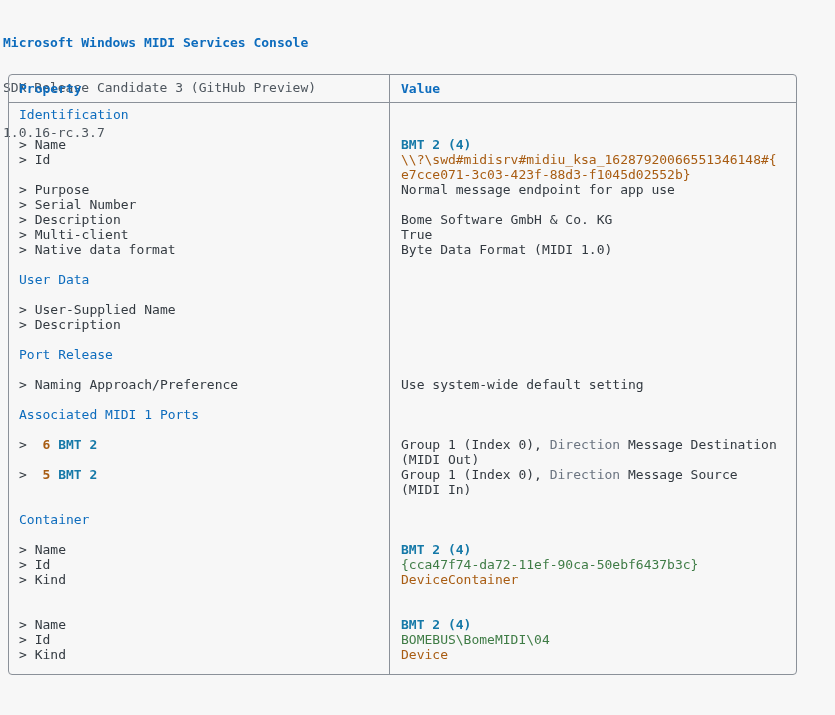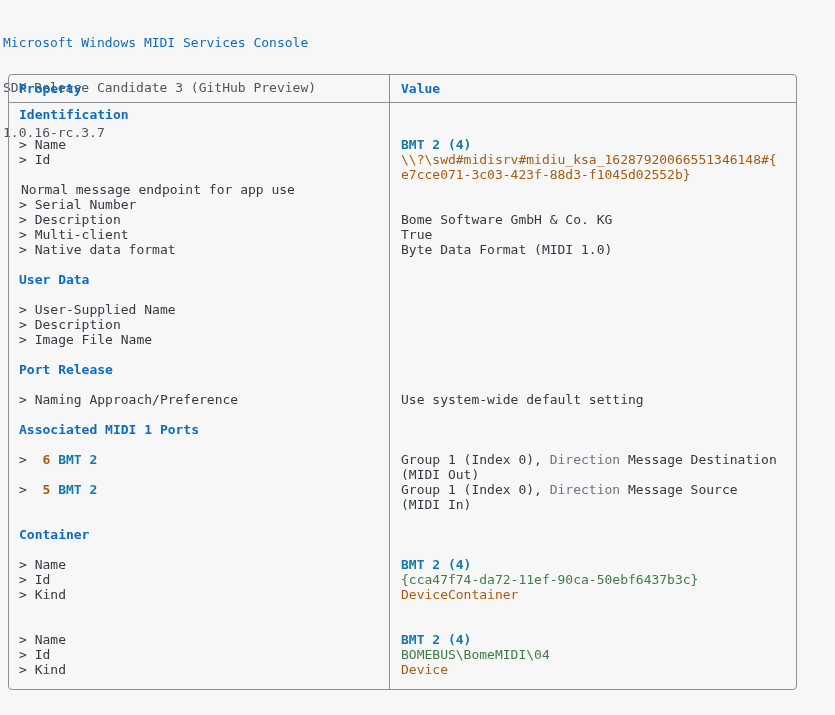--- a/index.html
+++ b/index.html
@@ -15,36 +15,36 @@
   }
   *{box-sizing:border-box;}
   html,body{margin:0;padding:0;}
   body{
     width:835px;height:715px;overflow:hidden;position:relative;
     background:var(--bg);
     font-family:"DejaVu Sans Mono","Liberation Mono",monospace;
     font-size:13px;line-height:15px;color:var(--text);
   }
   .console-header{position:absolute;left:3px;top:5px;white-space:pre;}
-  .title{color:var(--blue);font-weight:normal;}
+  .title{color:var(--blue);font-weight:bold;}
   .subtitle{color:var(--subtle);}
   .ptable{
     position:absolute;left:8px;top:74px;width:789px;
     border:1px solid var(--border);border-radius:4px;
   }
   .divider{position:absolute;left:380px;top:0;bottom:0;width:1px;background:var(--border);}
   .thead{display:grid;grid-template-columns:380px 1fr;border-bottom:1px solid var(--border);}
   .th{padding-top:6px;padding-bottom:6px;font-weight:bold;color:var(--blue);}
   .tbody{padding:4px 0 12px 0;}
   .trow{display:grid;grid-template-columns:380px 1fr;}
   .cell{white-space:pre;overflow:hidden;height:15px;}
   .thead .cell{height:auto;}
   .cell-l{padding-left:10px;}
   .cell-r{padding-left:12px;}
-  .c-blue{color:var(--blue);font-weight:bold;}
+  .c-blue{color:var(--blue);font-weight:normal;}
   .c-teal{color:var(--teal);font-weight:bold;}
   .c-orange{color:var(--orange);}
   .c-orange.b{font-weight:bold;}
   .c-green{color:var(--green);}
   .c-muted{color:var(--muted);margin-top:44px;}
 </style>
 </head>
 <body>
 
 <div class="console-header">
@@ -74,20 +74,21 @@
       </div>
       <div class="trow">
         <div class="cell cell-l"><span>&gt; </span><span>Id</span></div>
         <div class="cell cell-r"><span class="c-orange">\\?\swd#midisrv#midiu_ksa_16287920066551346148#{</span></div>
       </div>
       <div class="trow">
         <div class="cell cell-l">&nbsp;</div>
         <div class="cell cell-r"><span class="c-orange">e7cce071-3c03-423f-88d3-f1045d02552b}</span></div>
       </div>
       <div class="trow">
+        <div class="cell cell-l"><span>&gt; </span><span>Purpose</span></div>
         <div class="cell cell-r"><span>Normal message endpoint for app use</span></div>
       </div>
       <div class="trow">
         <div class="cell cell-l"><span>&gt; </span><span>Serial Number</span></div>
         <div class="cell cell-r">&nbsp;</div>
       </div>
       <div class="trow">
         <div class="cell cell-l"><span>&gt; </span><span>Description</span></div>
         <div class="cell cell-r"><span>Bome Software GmbH &amp; Co. KG</span></div>
       </div>
@@ -110,24 +111,20 @@
       <div class="trow">
         <div class="cell cell-l">&nbsp;</div>
         <div class="cell cell-r">&nbsp;</div>
       </div>
       <div class="trow">
         <div class="cell cell-l"><span>&gt; </span><span>User-Supplied Name</span></div>
         <div class="cell cell-r">&nbsp;</div>
       </div>
       <div class="trow">
         <div class="cell cell-l"><span>&gt; </span><span>Description</span></div>
-        <div class="cell cell-r">&nbsp;</div>
-      </div>
-      <div class="trow">
-        <div class="cell cell-l"><span>&gt; </span><span>Image File Name</span></div>
         <div class="cell cell-r">&nbsp;</div>
       </div>
       <div class="trow">
         <div class="cell cell-l">&nbsp;</div>
         <div class="cell cell-r">&nbsp;</div>
       </div>
       <div class="trow">
         <div class="cell cell-l"><span class="c-blue">Port Release</span></div>
         <div class="cell cell-r">&nbsp;</div>
       </div>

